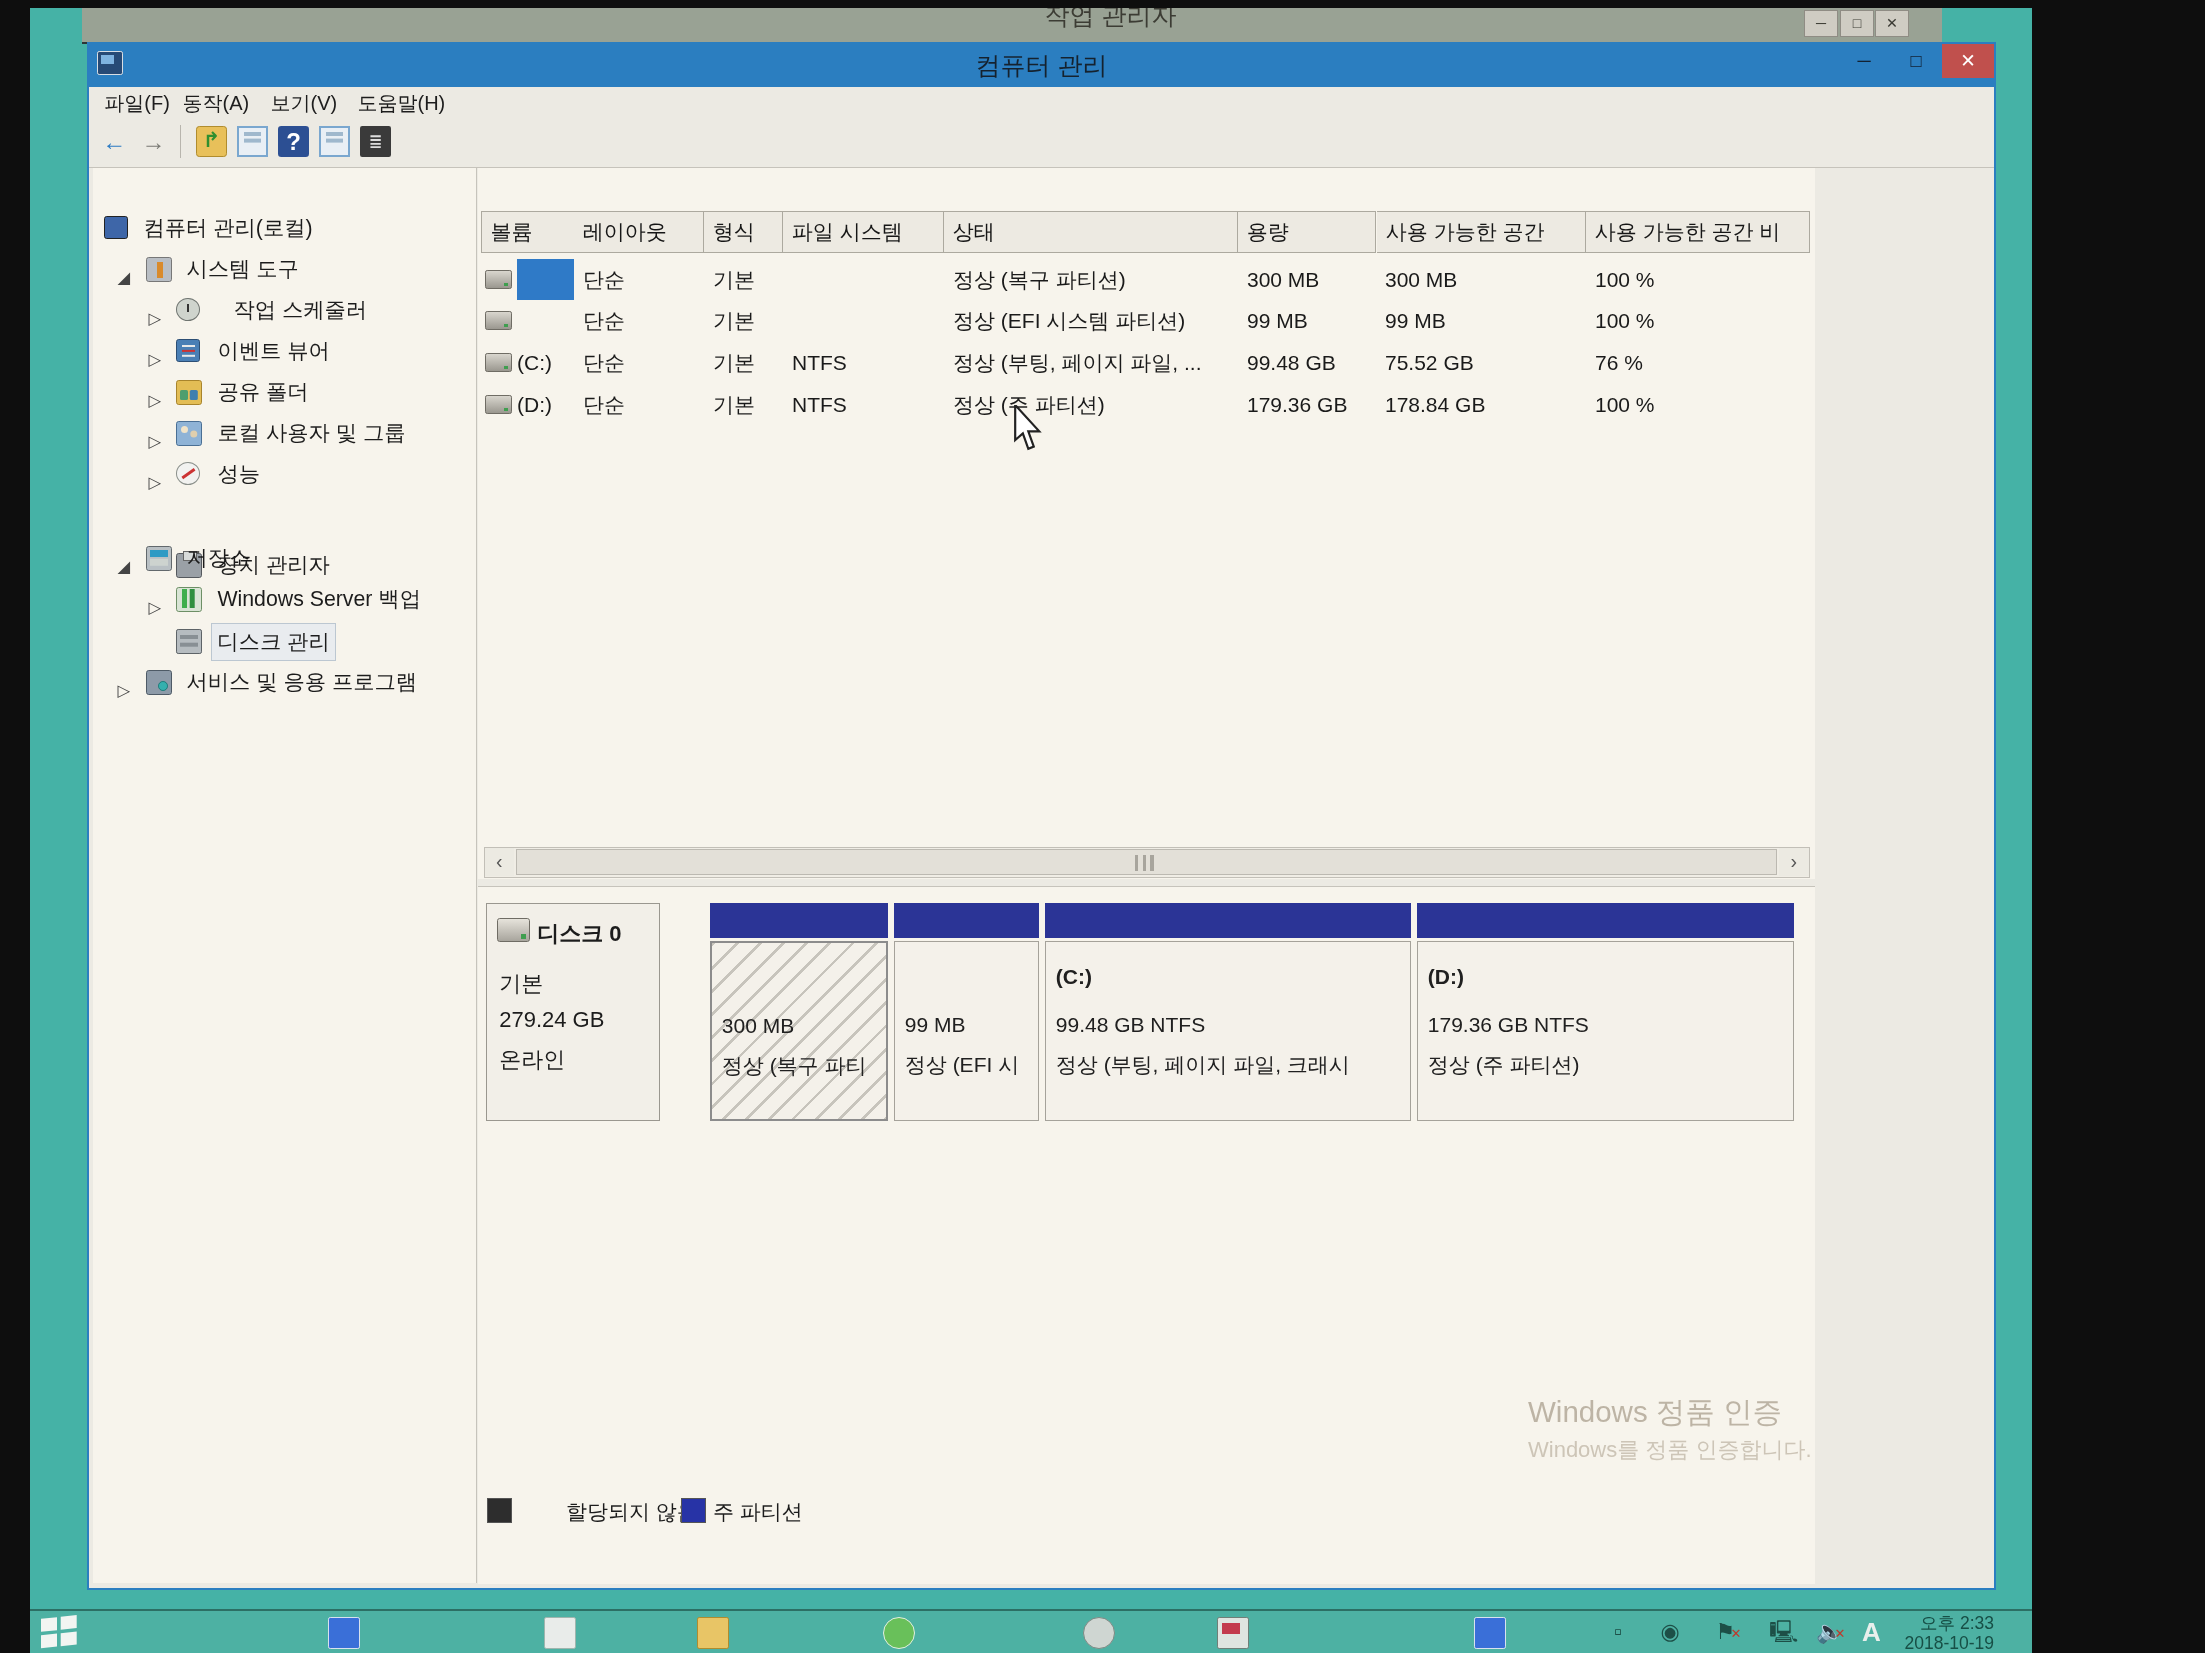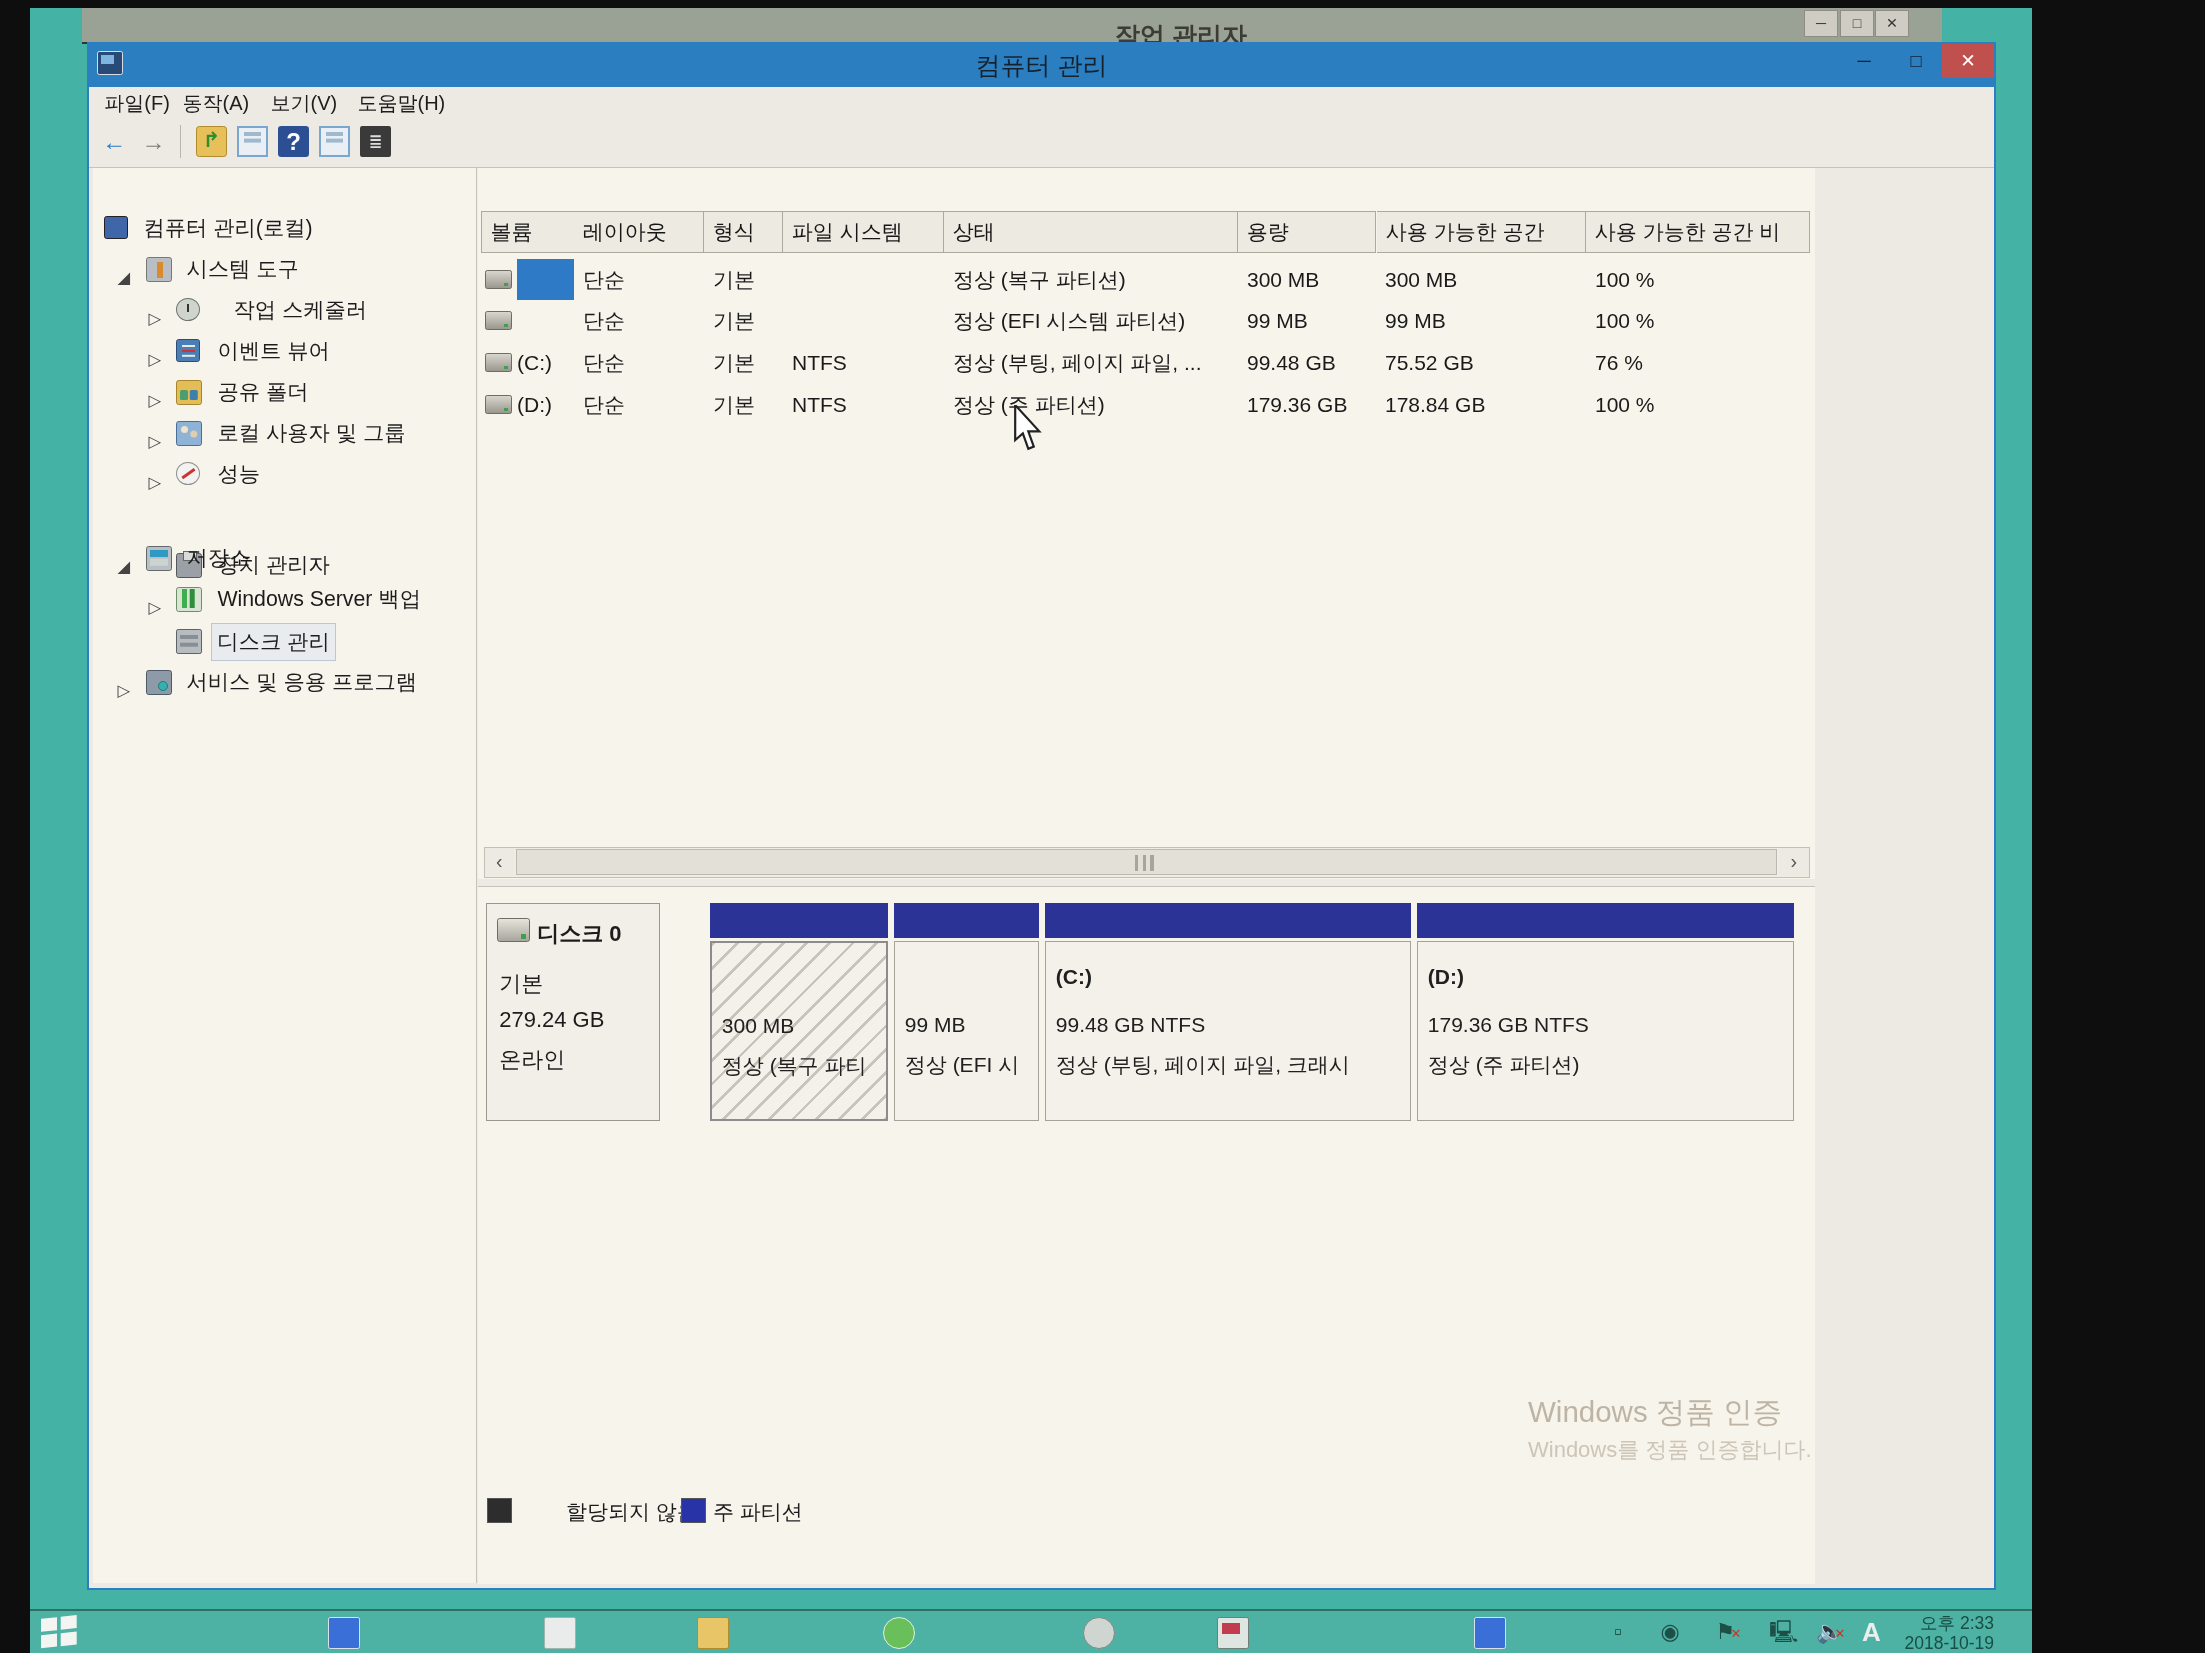--- a/index.html
+++ b/index.html
@@ -2,21 +2,21 @@
 <html style="font-size:8.8px"><head>
 <meta charset="utf-8">
 <style>
   html,body{margin:0;padding:0;background:#101010;}
   #photo{position:relative;width:2205px;height:1654px;background:#0e0e0e;overflow:hidden;
          font-family:"Liberation Sans","DejaVu Sans",sans-serif;color:#222;}
   
   #screen{position:absolute;left:30px;top:7.7px;width:2002px;height:1646px;background:#45b2a6;overflow:hidden;}
   
   #bg-win{position:absolute;left:52px;top:0;width:1860px;height:34px;background:#99a294;overflow:hidden;border-bottom:2.2px solid #2d3436;}
-  #bg-win .bgtitle{position:absolute;left:892px;top:-8.8px;width:273px;text-align:right;font-size:25px;color:#3c3c34;font-weight:bold;margin-top:20px;}
+  #bg-win .bgtitle{position:absolute;left:892px;top:-8.8px;width:273px;text-align:center;font-size:25px;color:#3c3c34;font-weight:normal;}
   .bgbtn{position:absolute;top:2.2px;width:32px;height:25px;background:#cfccc3;border:0.5px solid #8f8c84;
          text-align:center;line-height:24px;font-size:14.2px;color:#3a3a33;}
   
   #win{position:absolute;left:57px;top:34px;width:1909px;height:1548px;background:#eceae3;
        border:2.7px solid #2b7ec0;box-sizing:border-box;}
   #titlebar{position:absolute;left:0;top:0;width:100%;height:43px;background:#2b7ec0;}
   #titlebar .ttl{position:absolute;left:0;width:100%;text-align:center;line-height:43px;font-size:25px;color:#15222e;}
   .appicon{position:absolute;left:7.7px;top:7.7px;width:24px;height:22px;background:#274a76;border:1.6px solid #d8dee4;border-radius:2.2px;}
   .appicon:after{content:"";position:absolute;left:3.3px;top:2.7px;width:13px;height:8.8px;background:#7fb3e0;}
   .wbtn{position:absolute;top:0;width:52px;height:34px;text-align:center;line-height:33px;font-size:18.6px;color:#122233;}

